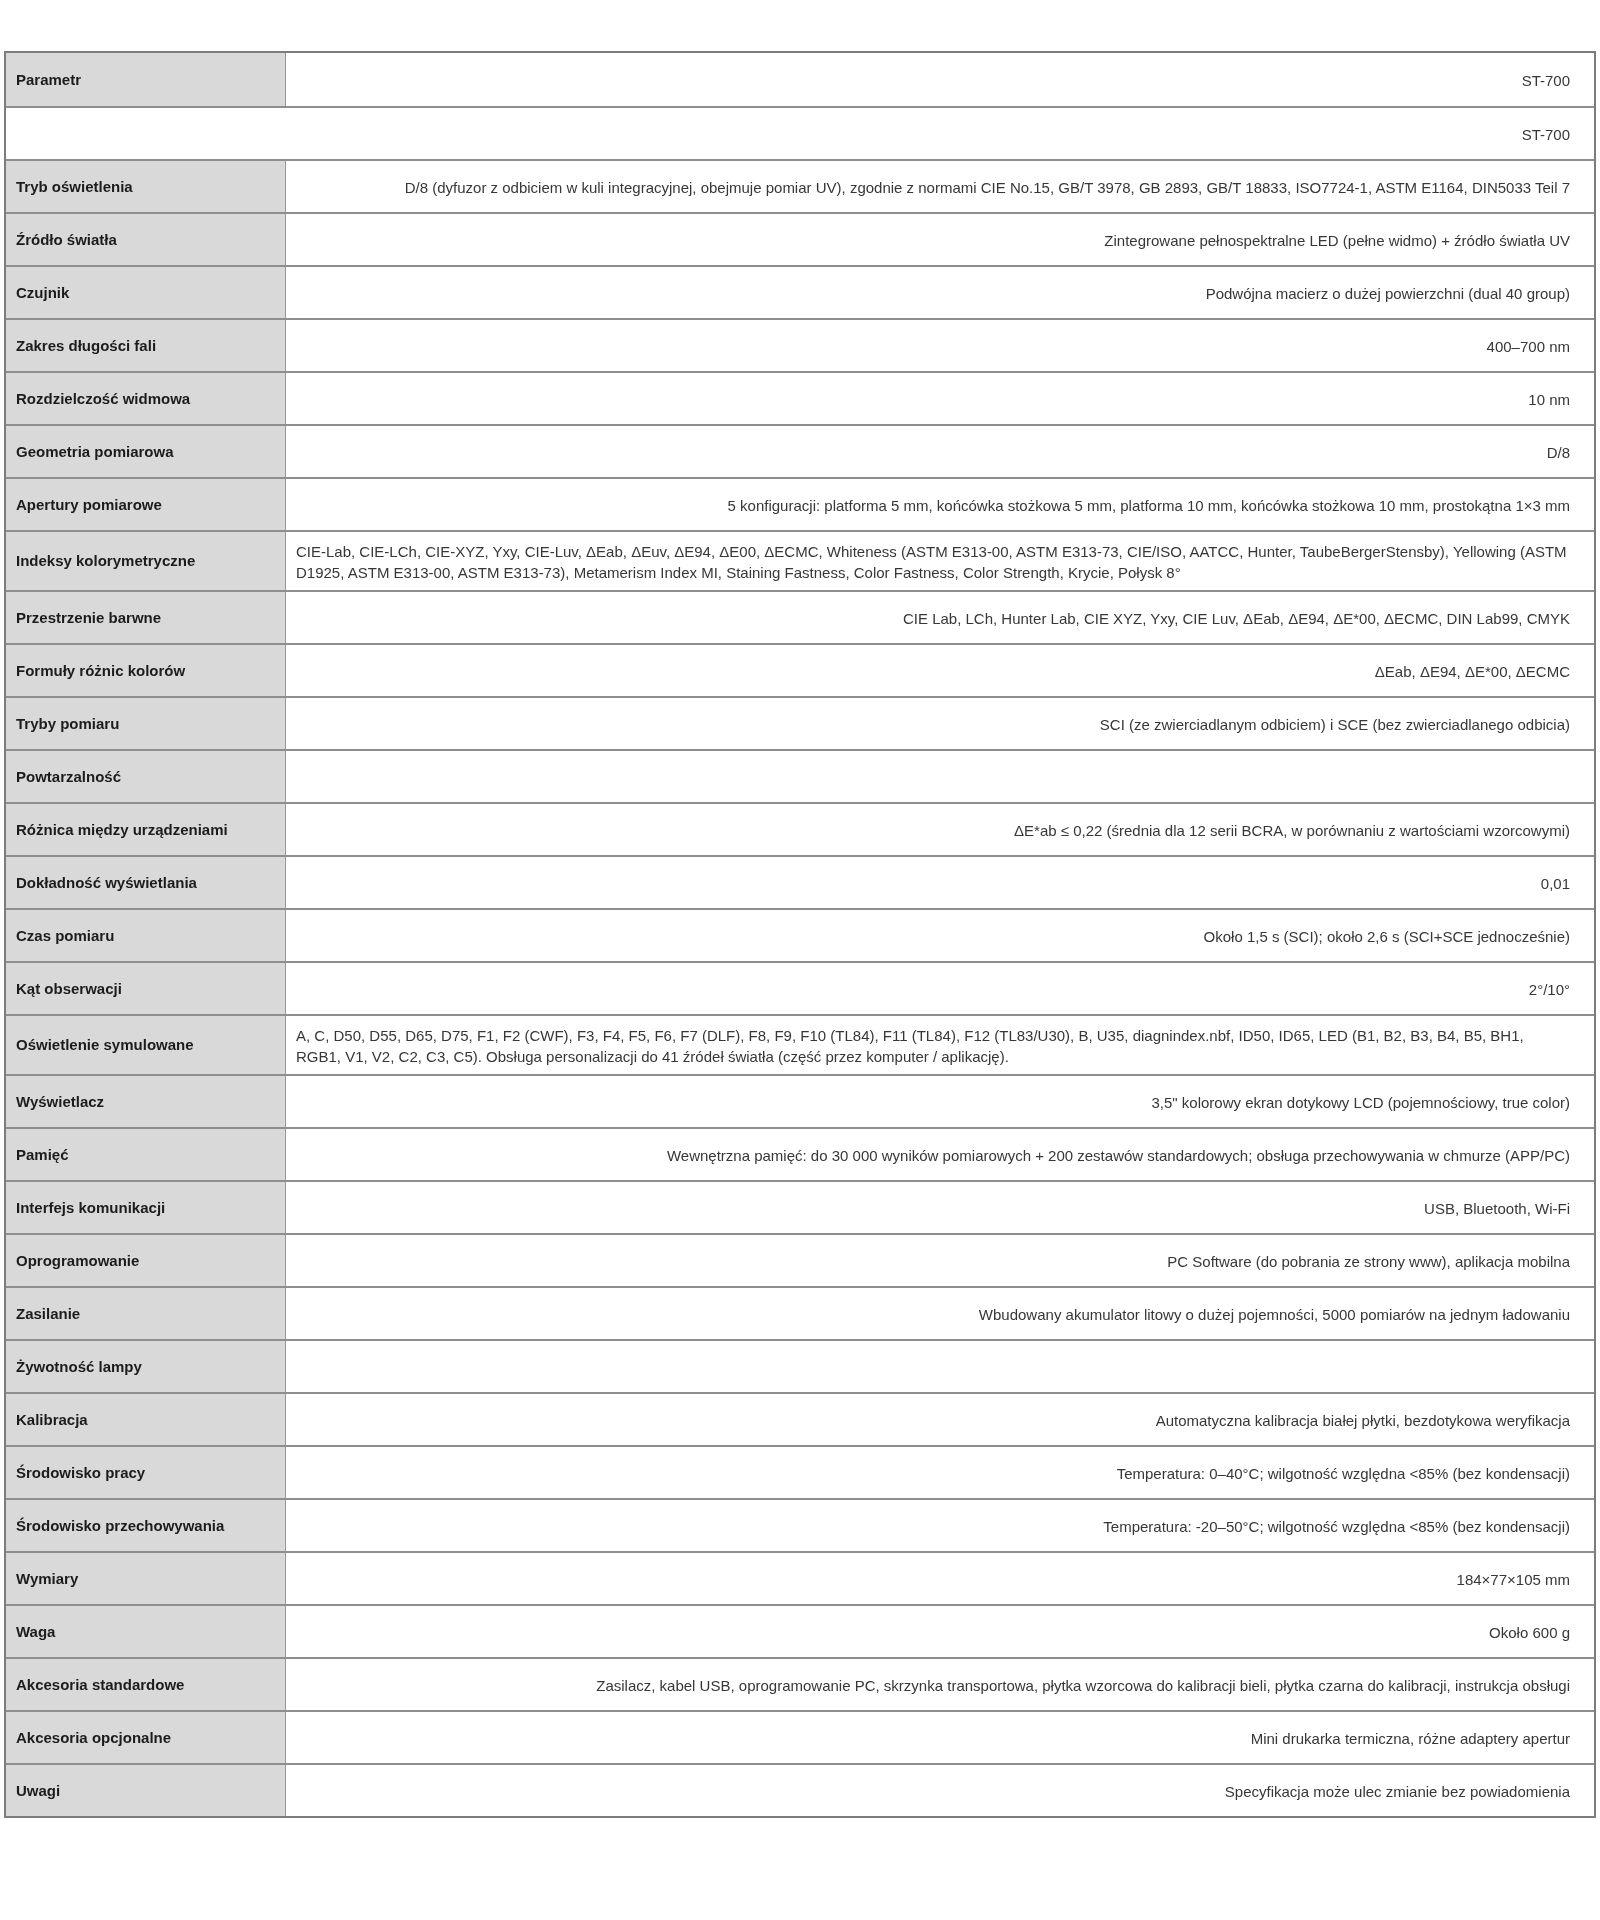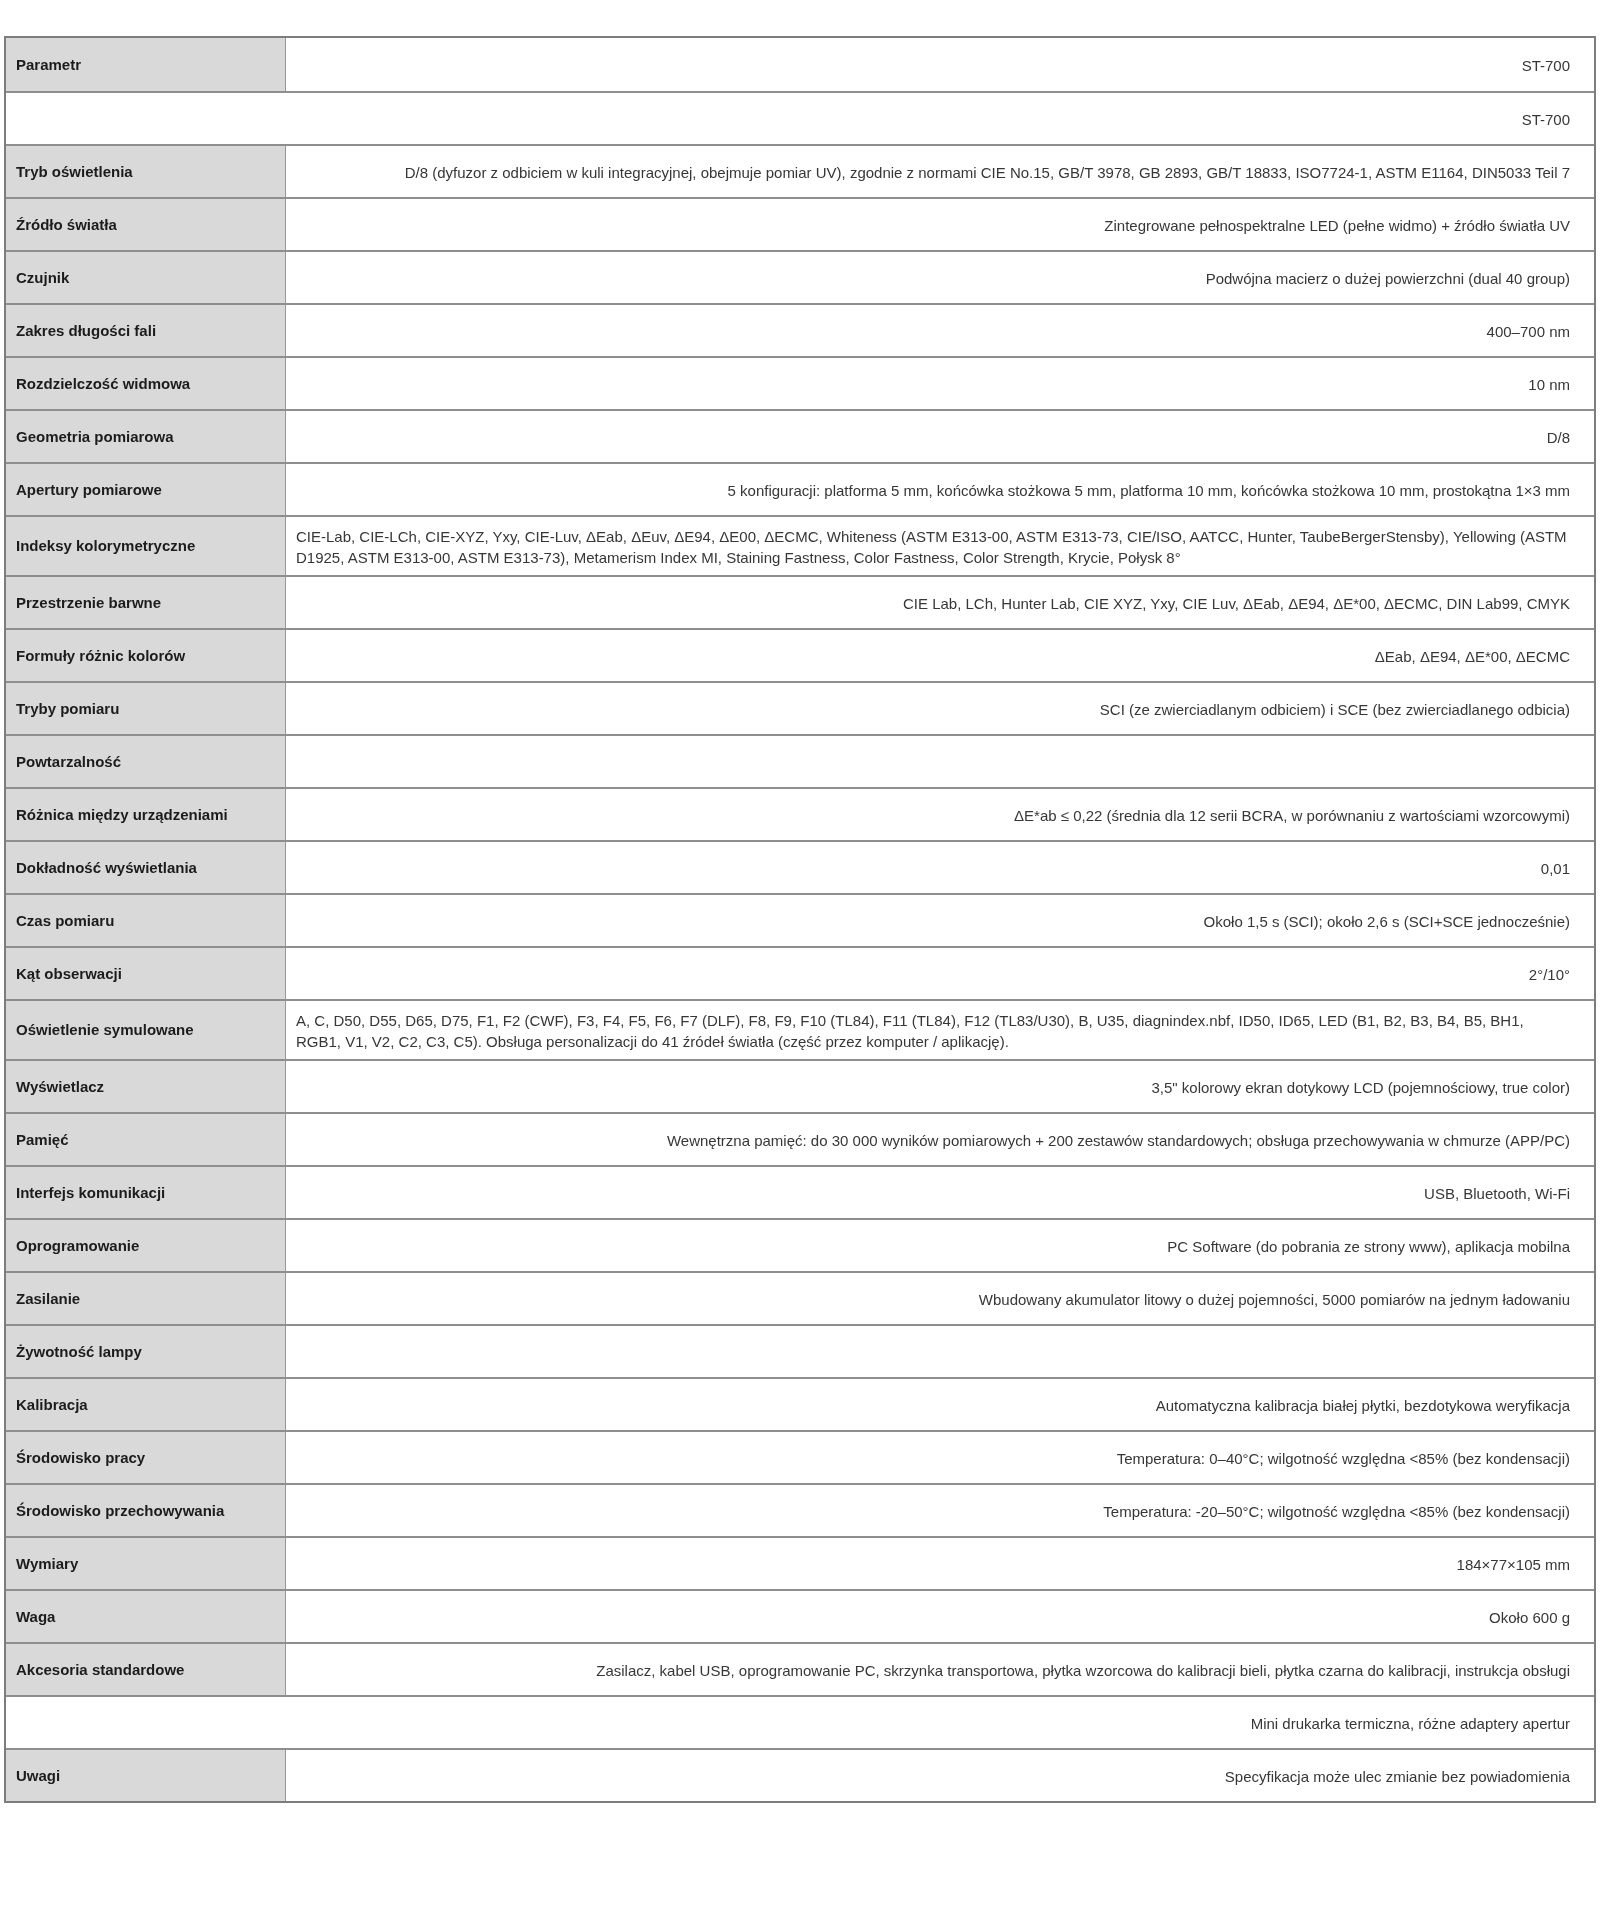--- a/index.html
+++ b/index.html
@@ -12,21 +12,21 @@
     position: relative;
     width: 1600px;
     height: 1920px;
     background: #ffffff;
     overflow: hidden;
   }
   .spec-table {
     position: absolute;
     left: 4px;
     right: 4px;
-    top: 36px;
+    top: 51px;
     border: 2px solid #7d7d7d;
     background: #ffffff;
   }
   .row {
     display: flex;
     align-items: stretch;
     min-height: 53px;
     border-top: 2px solid #8e8e8e;
     box-sizing: border-box;
   }
@@ -328,20 +328,23 @@
   <div class="row">
     <div class="cell label">
       <span>Akcesoria standardowe</span>
     </div>
     <div class="cell value">
       <span>Zasilacz, kabel USB, oprogramowanie PC, skrzynka transportowa, płytka wzorcowa do kalibracji bieli, płytka czarna do kalibracji, instrukcja obsługi</span>
     </div>
   </div>
 
   <div class="row">
+    <div class="cell label">
+      <span>Akcesoria opcjonalne</span>
+    </div>
     <div class="cell value">
       <span>Mini drukarka termiczna, różne adaptery apertur</span>
     </div>
   </div>
 
   <div class="row">
     <div class="cell label">
       <span>Uwagi</span>
     </div>
     <div class="cell value">

